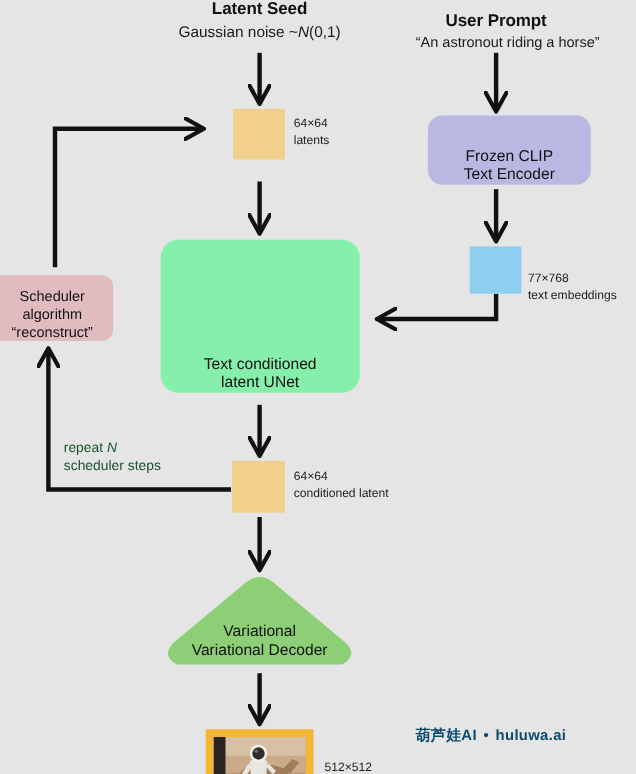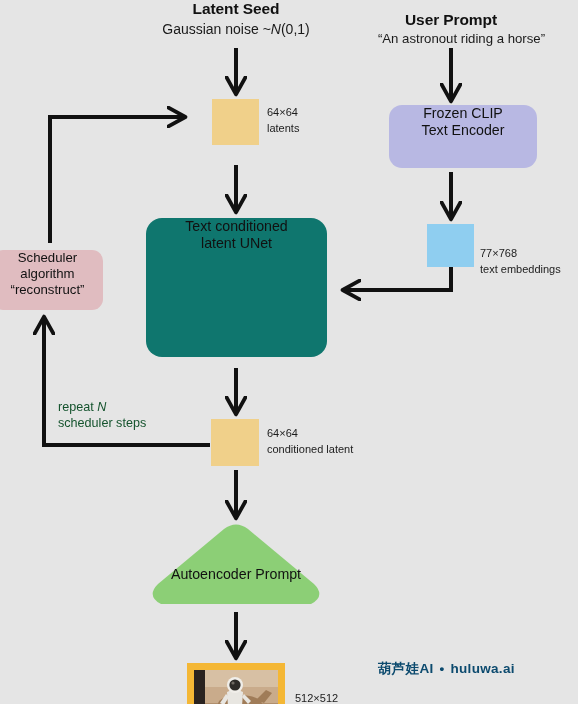--- a/index.html
+++ b/index.html
@@ -49,34 +49,34 @@
     font-size: 12.6px;
     color: #14532d;
     line-height: 16px;
     white-space: nowrap;
   }
   .loop-label .ital { font-style: italic; }
 
   
   .node {
     display: flex;
-    align-items: flex-start;
+    align-items: flex-end;
     justify-content: center;
     text-align: center;
     color: #111;
     line-height: 17px;
     box-sizing: border-box;
   }
   .clip-box {
     background: #b8b8e3;
     border-radius: 13px;
     font-size: 14.2px;
   }
   .unet-box {
-    background: #0f766e;
+    background: #86efac;
     border-radius: 16px;
     font-size: 14.2px;
   }
   .sched-box {
     background: #e0bcc0;
     border-radius: 11px;
     font-size: 13.2px;
     line-height: 16px;
   }
 
@@ -219,21 +219,22 @@
     <svg style="width:176px; height:90px;" viewBox="0 0 176 90">
       <path d="M 76 7
                Q 88 -2 100 7
                L 166 62
                Q 178 74 163 82
                L 13 82
                Q -2 74 10 62
                Z" fill="#8ccf76"></path>
     </svg>
     <div class="vae-label" style="top:44px;">
-      <div>Autoencoder Prompt</div>
+      <div>Variational</div>
+      <div>Variational Decoder</div>
     </div>
   </div>
 
   <div class="abs out-frame" style="left:187px; top:663px; width:98px; height:60px;">
     <div class="out-photo">
       <svg style="width:100%; height:100%;" viewBox="0 0 84 46" preserveAspectRatio="none">
 
         <rect x="0" y="0" width="84" height="46" fill="#c9ab8b"></rect>
         <rect x="0" y="0" width="84" height="17" fill="#d7c0a4"></rect>
         <rect x="0" y="33" width="84" height="13" fill="#b08f6d"></rect>

